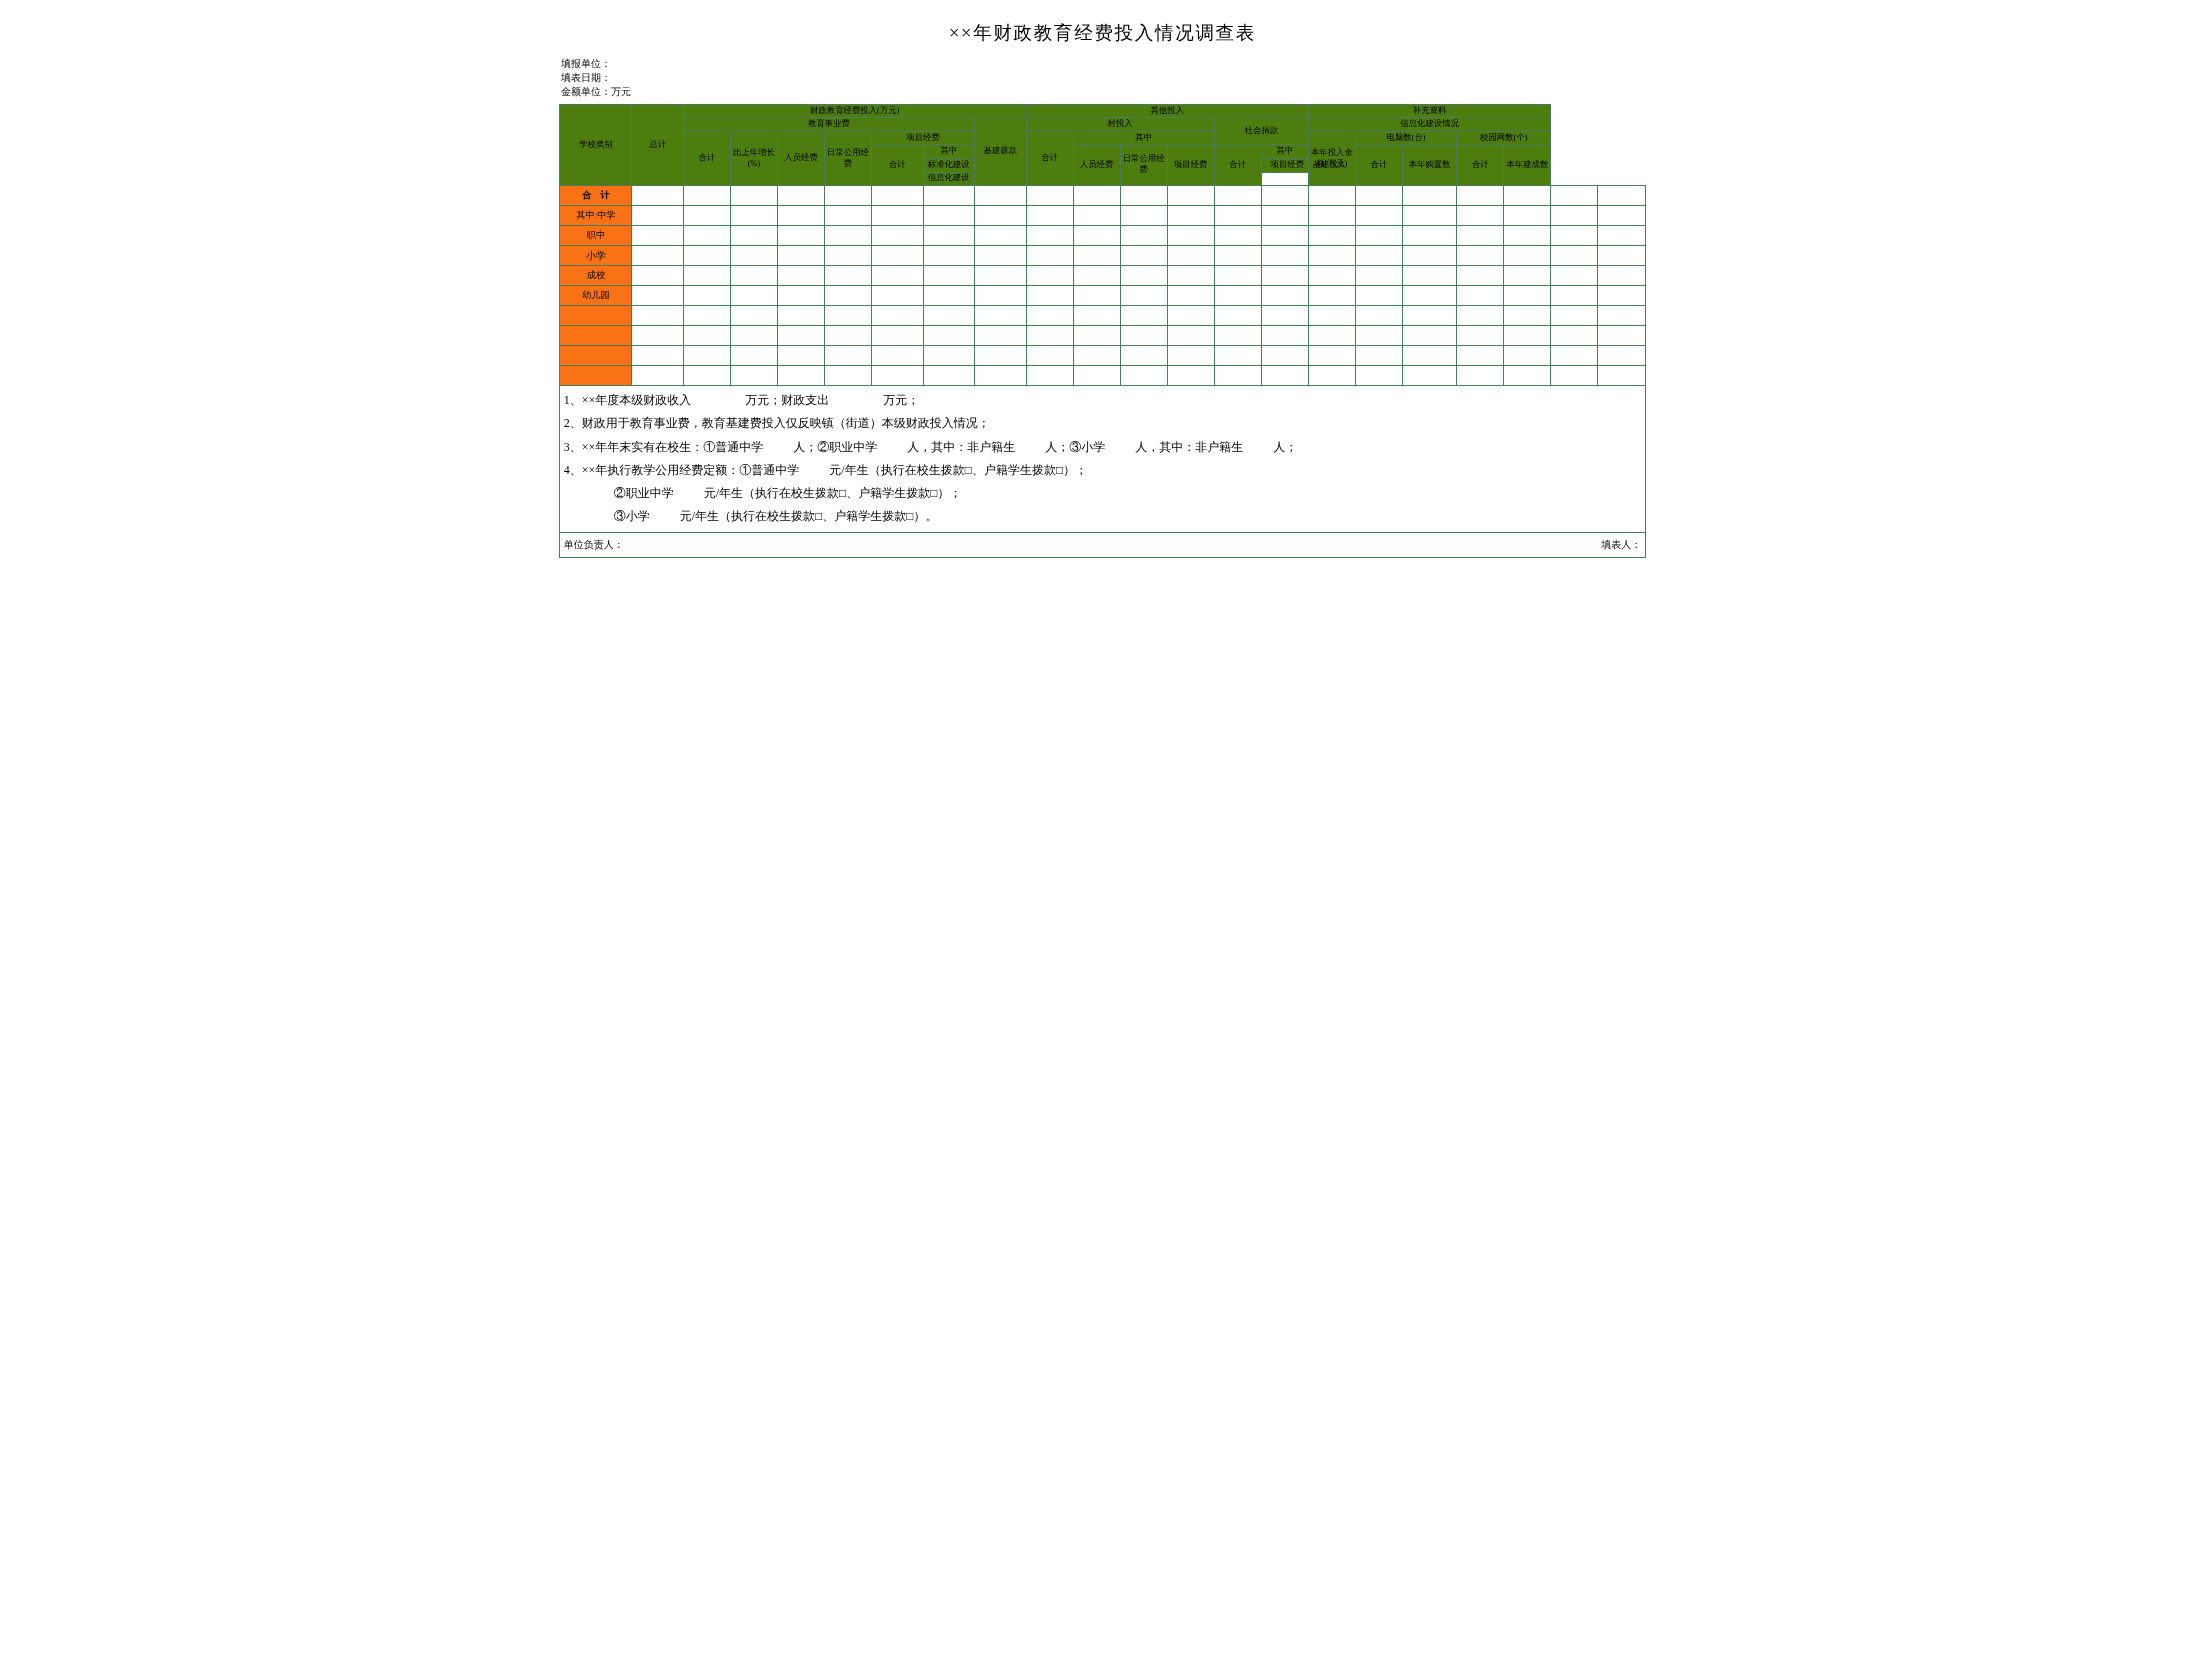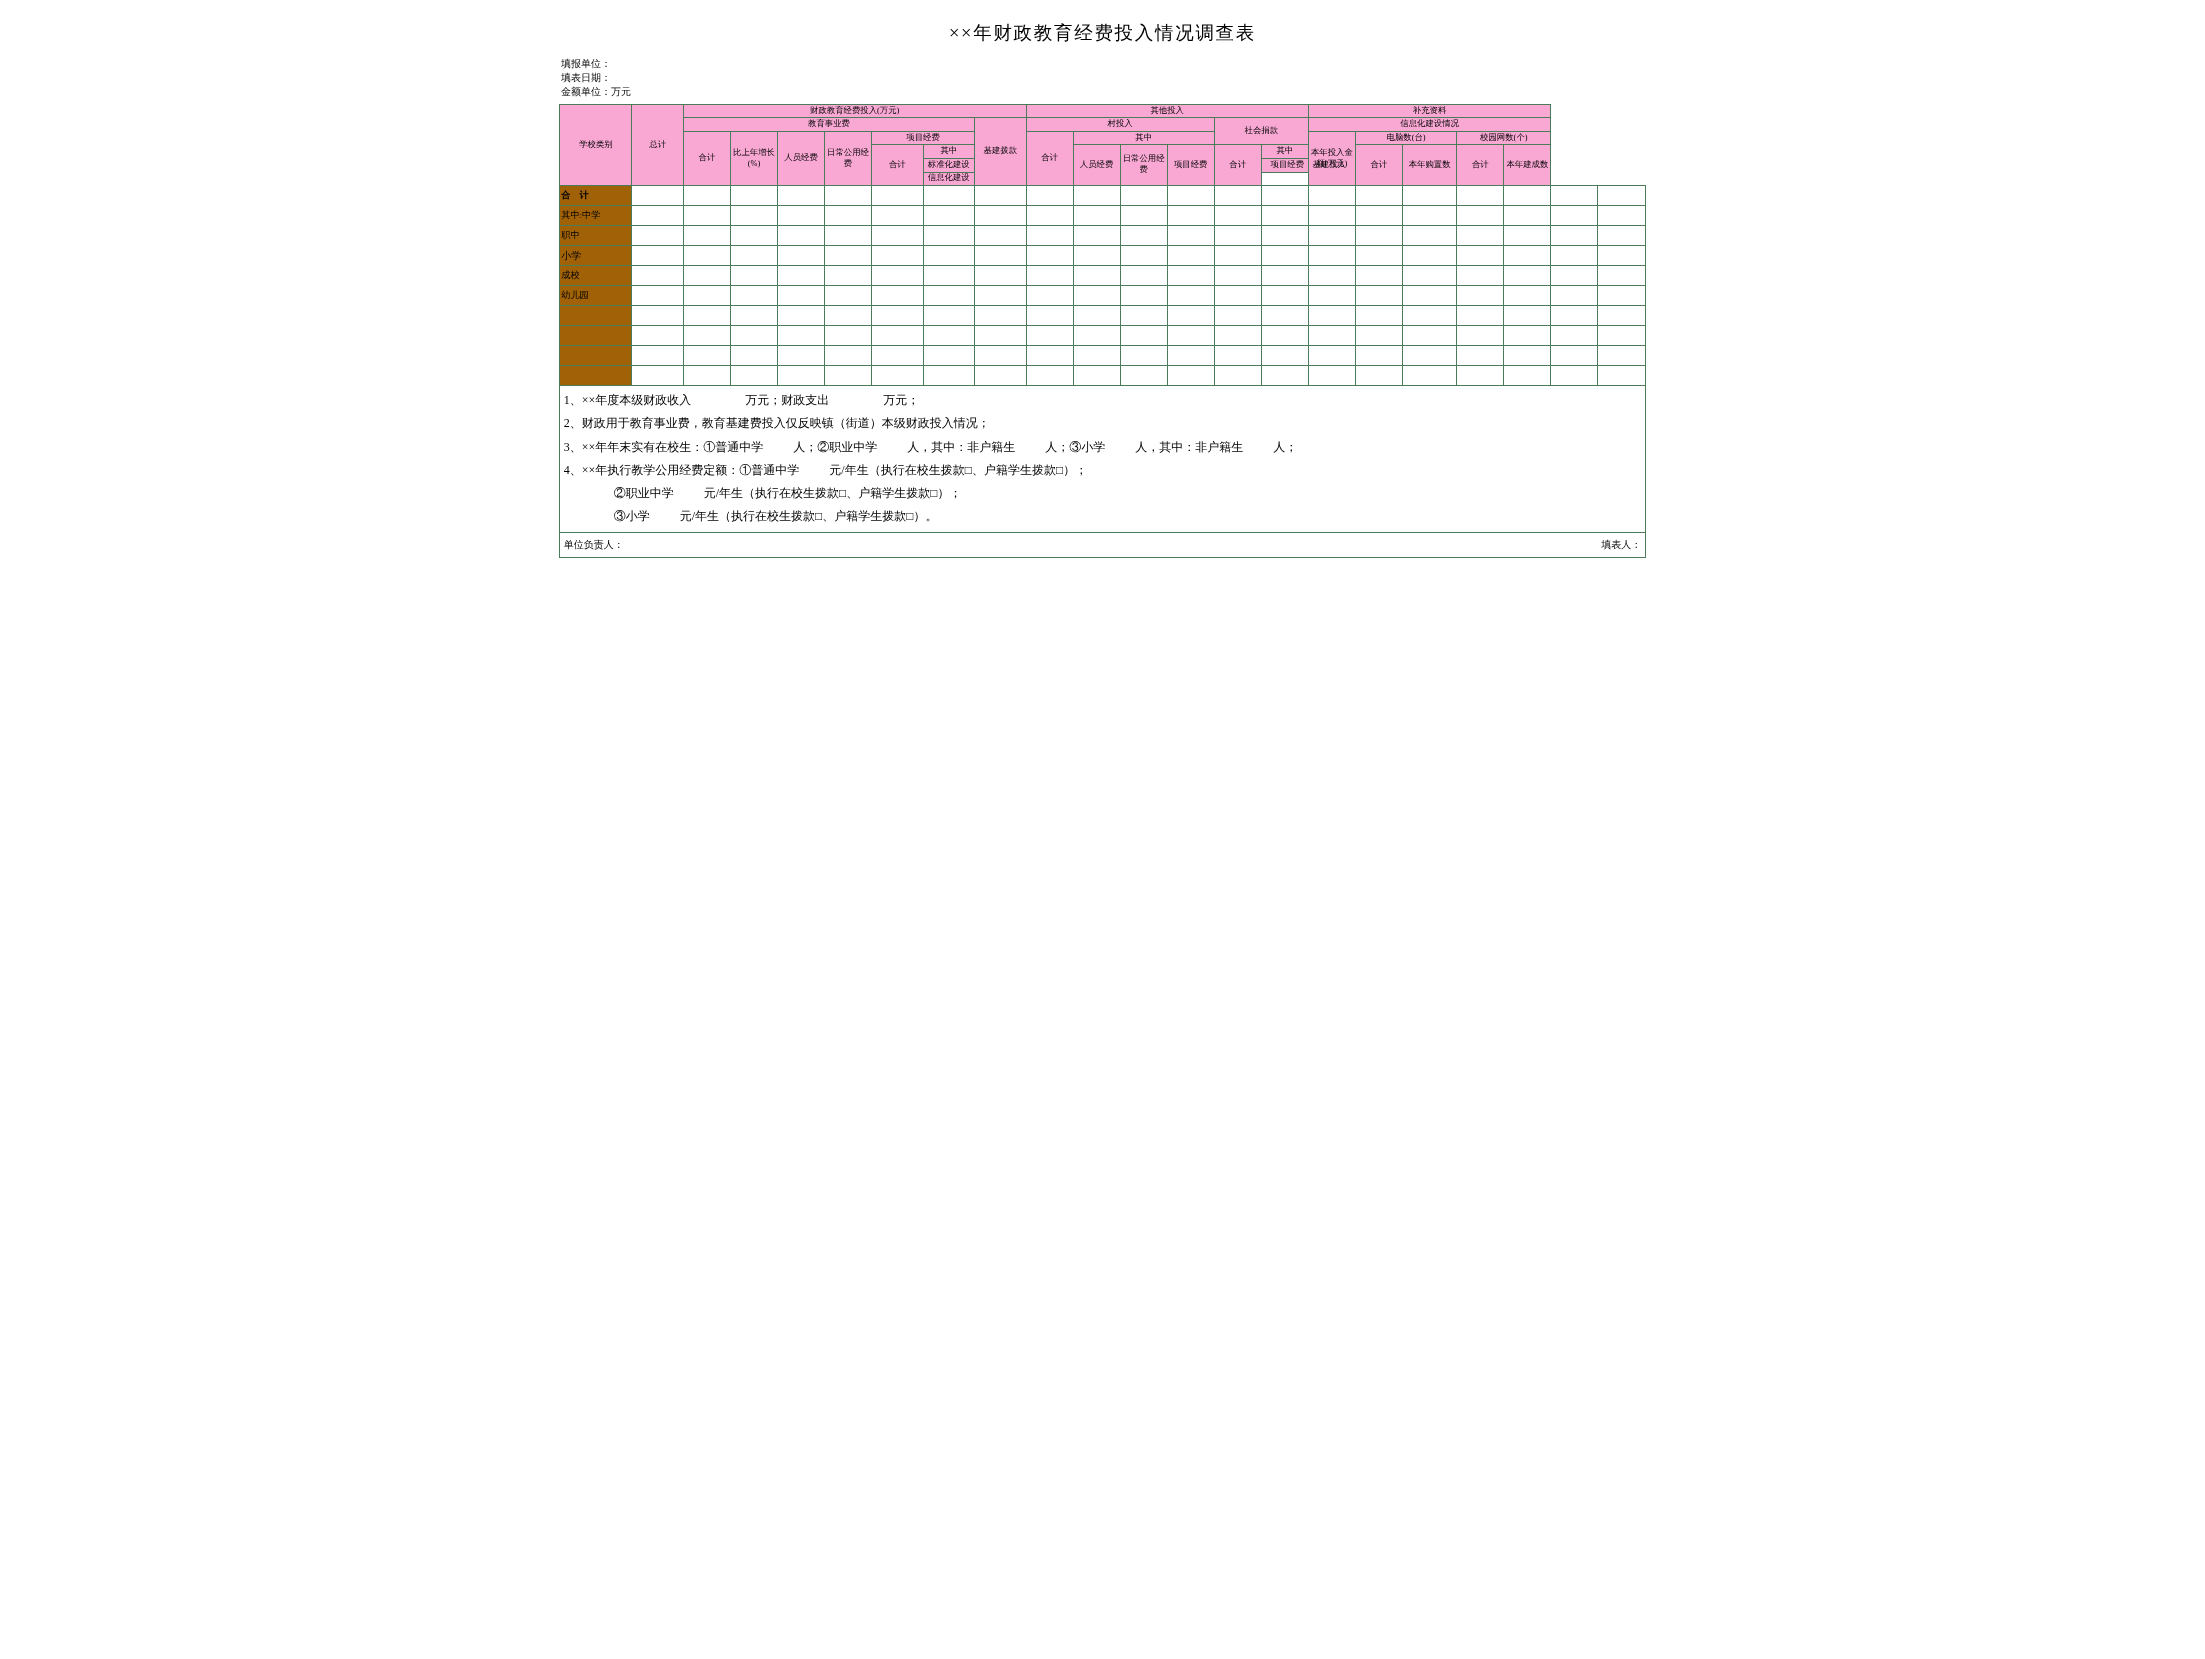--- a/index.html
+++ b/index.html
@@ -36,26 +36,26 @@
     td, th {
       border: 0.8px solid #4a7c59;
       text-align: center;
       vertical-align: middle;
       padding: 0.8px 0.8px;
       font-size: 8.4px;
       line-height: 1.3;
       word-break: break-all;
     }
     .header-cell {
-      background: #f9a8d4;
+      background: #4d7c0f;
       font-weight: normal;
     }
     .row-label {
-      text-align: left;
-      background: #a16207;
+      text-align: center;
+      background: #f97316;
     }
     .section-note {
       padding: 3.4px 3.4px;
       font-size: 12px;
       line-height: 1.8;
       border: 0.8px solid #4a7c59;
       border-top: none;
     }
     .note-line {
       padding: 0.8px 0;

